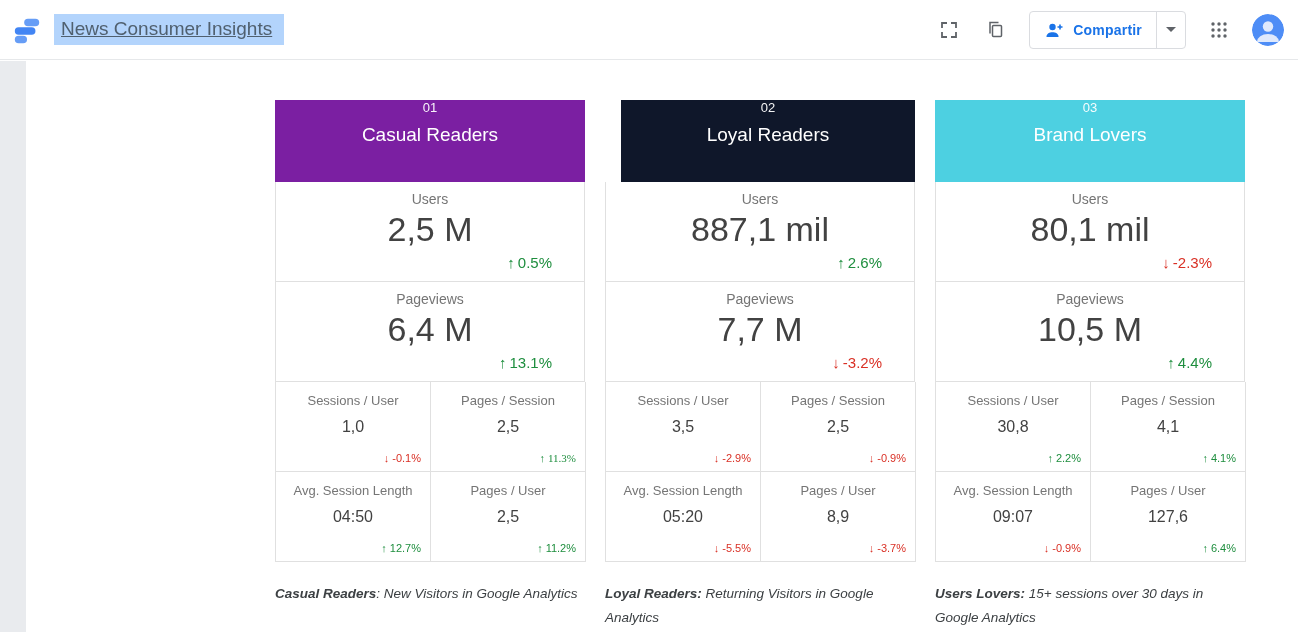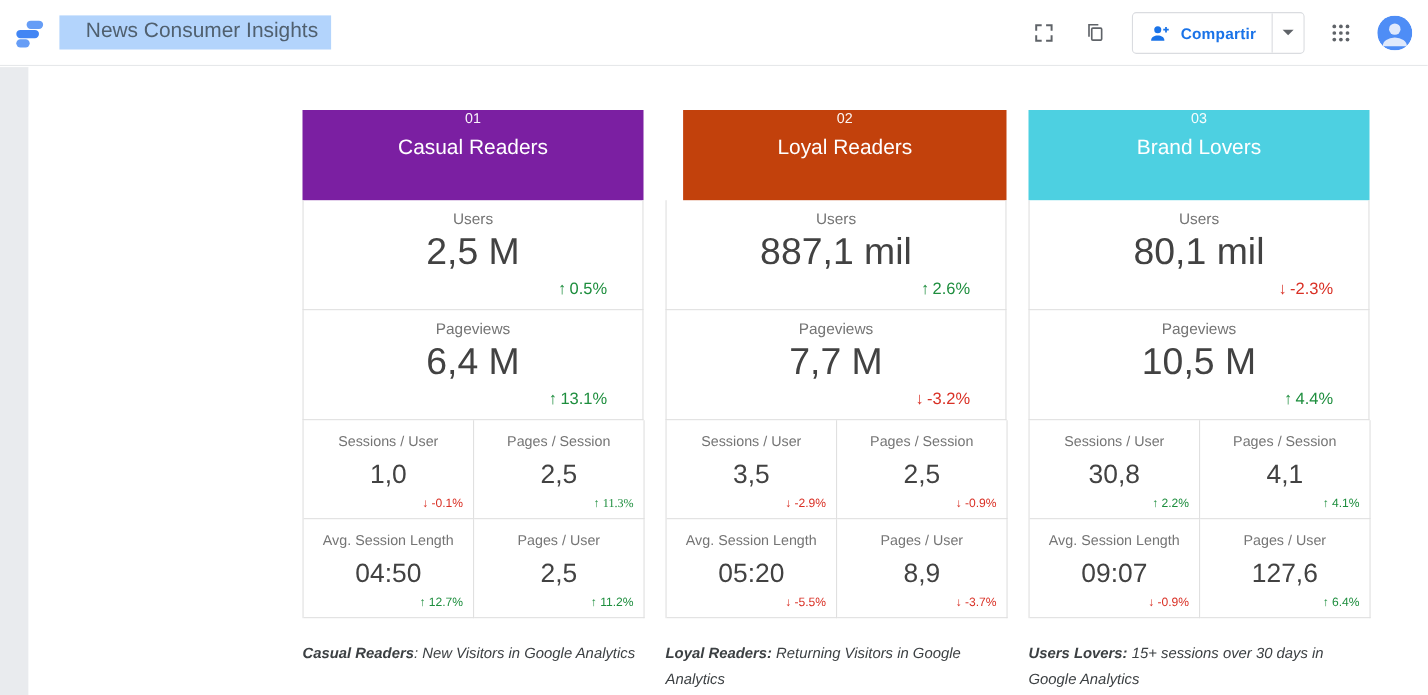--- a/index.html
+++ b/index.html
@@ -10,21 +10,21 @@
   }
   
   .topbar {
     position:absolute; left:0; top:0; width:1298px; height:60px;
     background:#fff; border-bottom:1px solid #e6e8ea;
     display:flex; align-items:center; padding:0 14px 0 10px; box-sizing:border-box;
   }
   .logo { width:32px; height:32px; margin:0 10px 0 2px; display:flex; align-items:center; cursor:pointer; }
   .report-title {
     font-size:19px; color:#50606f; background:#b3d4fc;
-    padding:4px 12px 5px 24px; white-space:nowrap; cursor:text;
+    padding:4px 12px 5px 7px; white-space:nowrap; cursor:text;text-decoration:underline;
   }
   .topbar-right { margin-left:auto; display:flex; align-items:center; gap:7px; }
   .icon-btn {
     width:40px; height:40px; border-radius:50%;
     display:flex; align-items:center; justify-content:center; cursor:pointer;
   }
   .share-btn {
     display:flex; align-items:stretch; height:36px; margin:0 6px;
     border:1px solid #dadce0; border-radius:4px; background:#fff; overflow:hidden;
   }
@@ -56,21 +56,21 @@
   .metric-label { font-size:14px; color:#757575; padding-top:9px; }
   .metric-value { font-size:34px; color:#424242; margin-top:3px; }
   .metric-delta { position:absolute; right:32px; bottom:10px; font-size:15px; }
 
   .small-grid { display:grid; grid-template-columns:155px 155px; border-left:1px solid #e0e0e0; }
   .small-cell {
     height:90px; box-sizing:border-box; position:relative; text-align:center;
     border-right:1px solid #e0e0e0; border-bottom:1px solid #e0e0e0;
   }
   .small-label { font-size:13px; color:#757575; padding-top:11px; }
-  .small-value { font-size:24px; color:#424242; margin-top:10px; }
+  .small-value { font-size:16px; color:#424242; margin-top:10px; }
   .small-delta { position:absolute; right:9px; bottom:7px; font-size:11px; }
   .arrow { margin-right:3px; font-weight:bold; }
 
   .foot-row { position:absolute; left:249px; top:521px; display:flex; gap:20px; }
   .footnote {
     width:310px; font-size:13.5px; font-style:italic; color:#3c4043; line-height:24px;
   }
   .fn-b { font-weight:bold; }
 </style>
 </head>
@@ -174,21 +174,21 @@
         </div>
         <div class="small-cell">
           <div class="small-label">Pages / User</div>
           <div class="small-value">2,5</div>
           <div class="small-delta" style="color: rgb(30, 142, 62);"><span class="arrow">↑</span><span>11.2%</span></div>
         </div>
       </div>
     </div>
 
     <div class="card">
-      <div class="card-header" style="background-color: #c2410c; margin-left: 16px;">
+      <div class="card-header" style="background-color: #0f172a; margin-left: 16px;">
         <div class="card-number">02</div>
         <div class="card-title">Loyal Readers</div>
       </div>
       <div class="metric-lg">
         <div class="metric-label">Users</div>
         <div class="metric-value">887,1 mil</div>
         <div class="metric-delta" style="color: rgb(30, 142, 62);"><span class="arrow">↑</span><span>2.6%</span></div>
       </div>
       <div class="metric-lg">
         <div class="metric-label">Pageviews</div>

